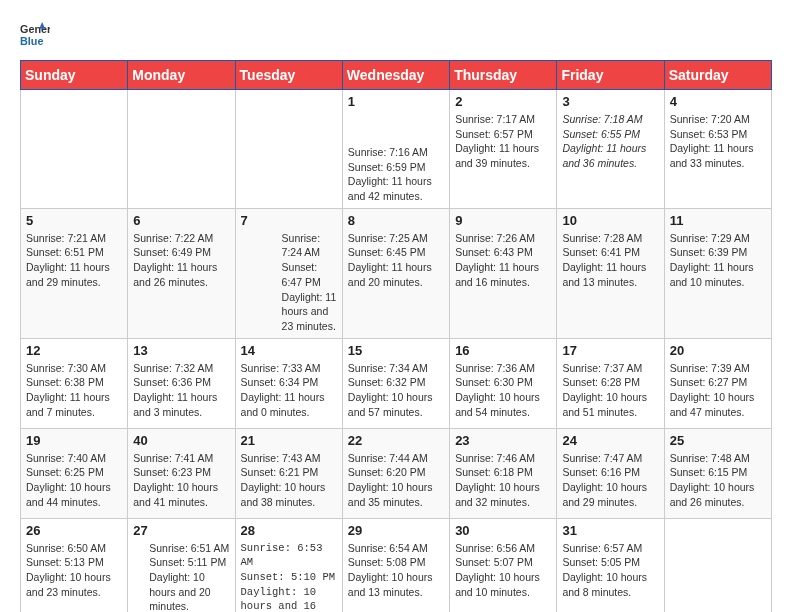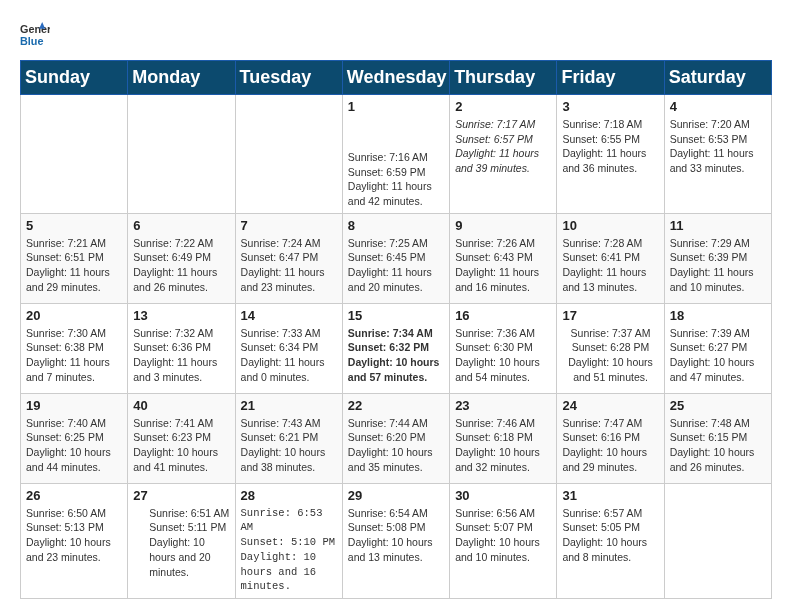--- a/index.html
+++ b/index.html
@@ -22,23 +22,23 @@
     }
     .title-block { text-align: right; }
     .month-title { font-size: 36px; color: #333; font-weight: normal; }
     .location-title { font-size: 16px; color: #555; }
     .calendar-table {
       width: 100%;
       border-collapse: collapse;
       table-layout: fixed;
     }
     .calendar-table th {
-      background: #0c4a6e;
+      background: #ef4444;
       color: #fff;
-      font-size: 18px;
+      font-size: 14px;
       padding: 6px 4px;
       text-align: left;
       border: 1px solid #1a5aaa;
     }
     .calendar-table td {
       border: 1px solid #ccc;
       vertical-align: top;
       padding: 4px 5px;
       height: 90px;
       font-size: 11px;
@@ -109,27 +109,27 @@
         <td class="empty-cell"></td>
         <td class="empty-cell"></td>
         <td>
           <div class="day-number">1</div>
           <div class="day-info" style="white-space: pre-line; margin-top: 36px;">Sunrise: 7:16 AM
 Sunset: 6:59 PM
 Daylight: 11 hours and 42 minutes.</div>
         </td>
         <td>
           <div class="day-number">2</div>
-          <div class="day-info" style="white-space: pre-line; font-style: italic;">Sunrise: 7:17 AM
+          <div class="day-info" style="white-space: pre-line;">Sunrise: 7:17 AM
 Sunset: 6:57 PM
 Daylight: 11 hours and 39 minutes.</div>
         </td>
         <td>
           <div class="day-number">3</div>
-          <div class="day-info" style="white-space: pre-line;">Sunrise: 7:18 AM
+          <div class="day-info" style="white-space: pre-line; font-style: italic;">Sunrise: 7:18 AM
 Sunset: 6:55 PM
 Daylight: 11 hours and 36 minutes.</div>
         </td>
         <td>
           <div class="day-number">4</div>
           <div class="day-info" style="white-space: pre-line;">Sunrise: 7:20 AM
 Sunset: 6:53 PM
 Daylight: 11 hours and 33 minutes.</div>
         </td>
       </tr>
@@ -141,21 +141,21 @@
 Daylight: 11 hours and 29 minutes.</div>
         </td>
         <td>
           <div class="day-number">6</div>
           <div class="day-info" style="white-space: pre-line;">Sunrise: 7:22 AM
 Sunset: 6:49 PM
 Daylight: 11 hours and 26 minutes.</div>
         </td>
         <td>
           <div class="day-number">7</div>
-          <div class="day-info" style="white-space: pre-line;">Sunrise: 7:24 AM
+          <div class="day-info" style="white-space: pre-line; margin-left: 41px;">Sunrise: 7:24 AM
 Sunset: 6:47 PM
 Daylight: 11 hours and 23 minutes.</div>
         </td>
         <td>
           <div class="day-number">8</div>
           <div class="day-info" style="white-space: pre-line;">Sunrise: 7:25 AM
 Sunset: 6:45 PM
 Daylight: 11 hours and 20 minutes.</div>
         </td>
         <td>
@@ -172,57 +172,57 @@
         </td>
         <td>
           <div class="day-number">11</div>
           <div class="day-info" style="white-space: pre-line;">Sunrise: 7:29 AM
 Sunset: 6:39 PM
 Daylight: 11 hours and 10 minutes.</div>
         </td>
       </tr>
       <tr>
         <td>
-          <div class="day-number">20</div>
+          <div class="day-number">12</div>
           <div class="day-info" style="white-space: pre-line;">Sunrise: 7:30 AM
 Sunset: 6:38 PM
 Daylight: 11 hours and 7 minutes.</div>
         </td>
         <td>
           <div class="day-number">13</div>
           <div class="day-info" style="white-space: pre-line;">Sunrise: 7:32 AM
 Sunset: 6:36 PM
 Daylight: 11 hours and 3 minutes.</div>
         </td>
         <td>
           <div class="day-number">14</div>
           <div class="day-info" style="white-space: pre-line;">Sunrise: 7:33 AM
 Sunset: 6:34 PM
 Daylight: 11 hours and 0 minutes.</div>
         </td>
         <td>
           <div class="day-number">15</div>
-          <div class="day-info" style="white-space: pre-line; font-weight: bold;">Sunrise: 7:34 AM
+          <div class="day-info" style="white-space: pre-line;">Sunrise: 7:34 AM
 Sunset: 6:32 PM
 Daylight: 10 hours and 57 minutes.</div>
         </td>
         <td>
           <div class="day-number">16</div>
           <div class="day-info" style="white-space: pre-line;">Sunrise: 7:36 AM
 Sunset: 6:30 PM
 Daylight: 10 hours and 54 minutes.</div>
         </td>
         <td>
           <div class="day-number">17</div>
-          <div class="day-info" style="white-space: pre-line; text-align: center;">Sunrise: 7:37 AM
+          <div class="day-info" style="white-space: pre-line;">Sunrise: 7:37 AM
 Sunset: 6:28 PM
 Daylight: 10 hours and 51 minutes.</div>
         </td>
         <td>
-          <div class="day-number">18</div>
+          <div class="day-number">20</div>
           <div class="day-info" style="white-space: pre-line;">Sunrise: 7:39 AM
 Sunset: 6:27 PM
 Daylight: 10 hours and 47 minutes.</div>
         </td>
       </tr>
       <tr>
         <td>
           <div class="day-number">19</div>
           <div class="day-info" style="white-space: pre-line;">Sunrise: 7:40 AM
 Sunset: 6:25 PM

